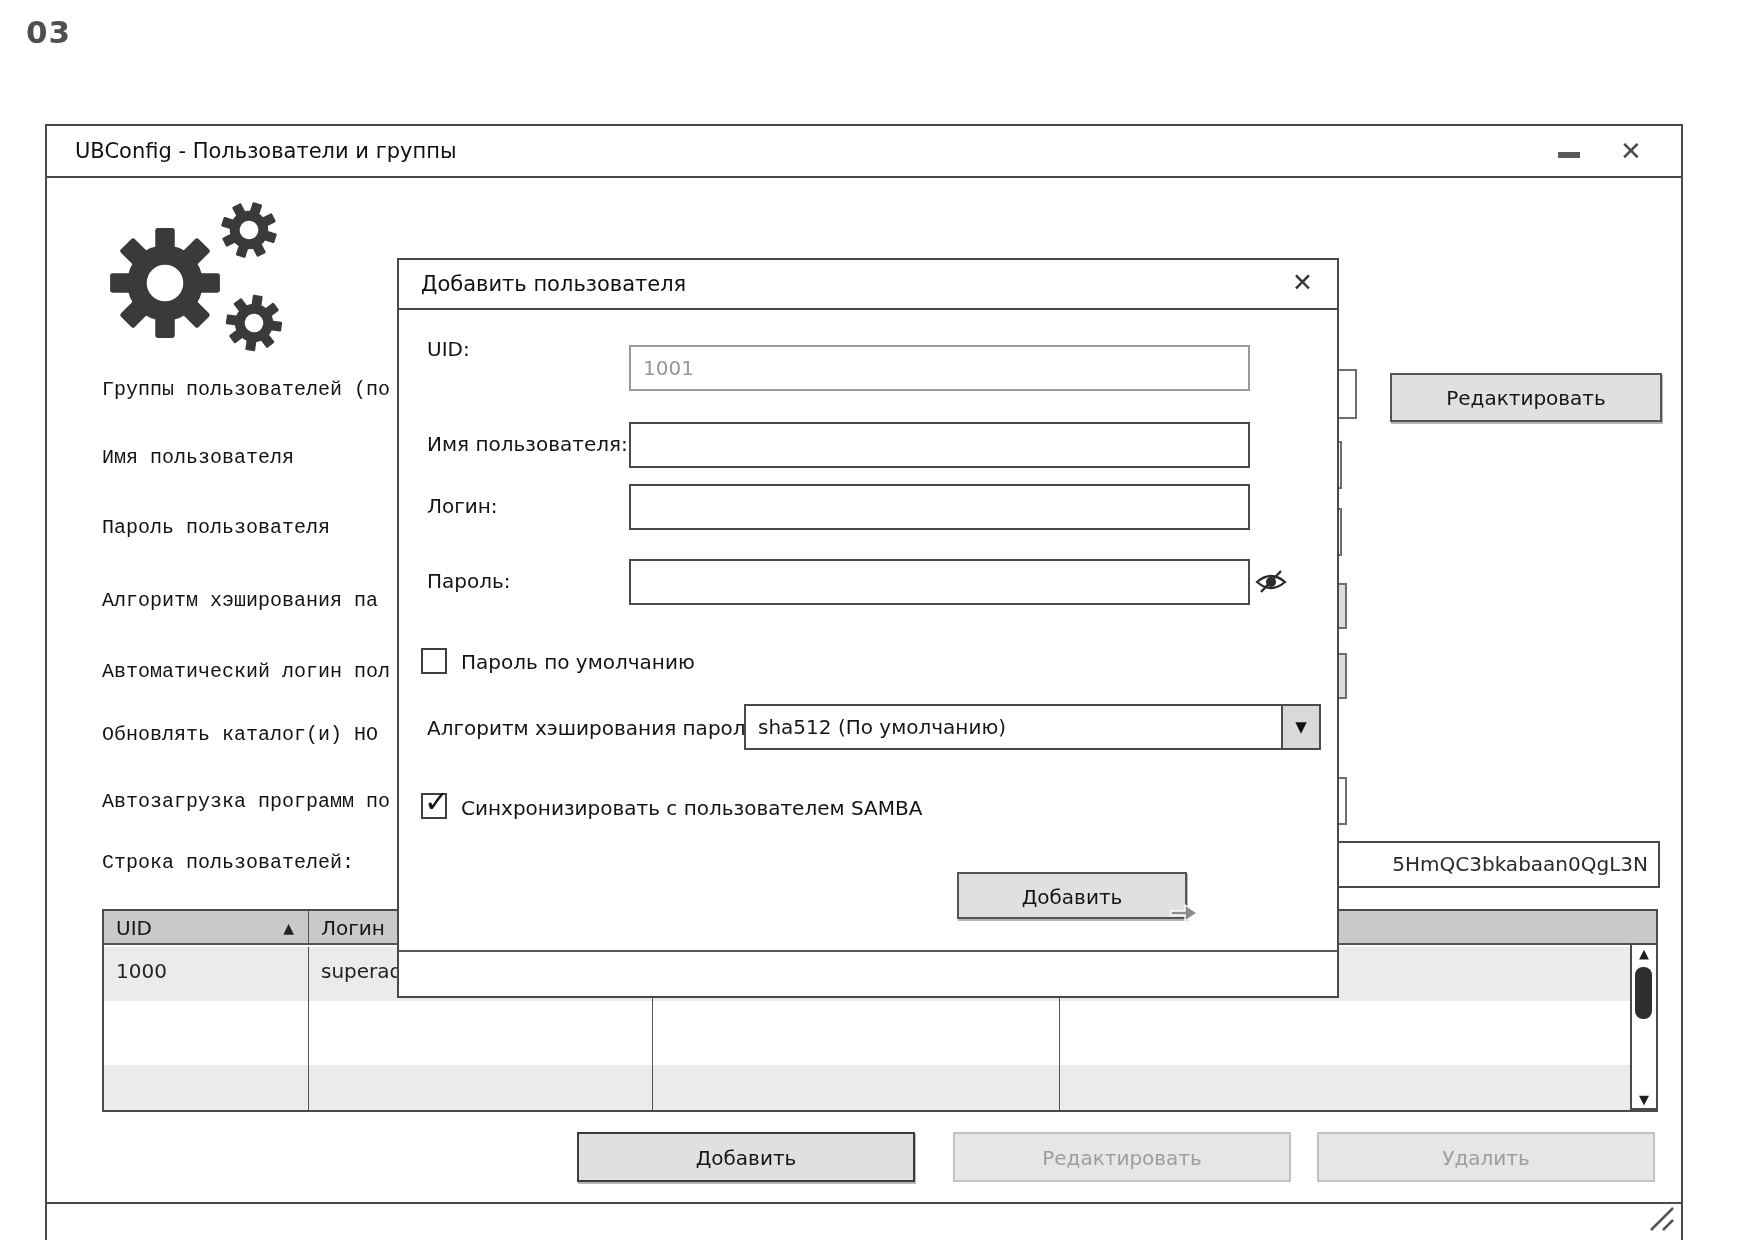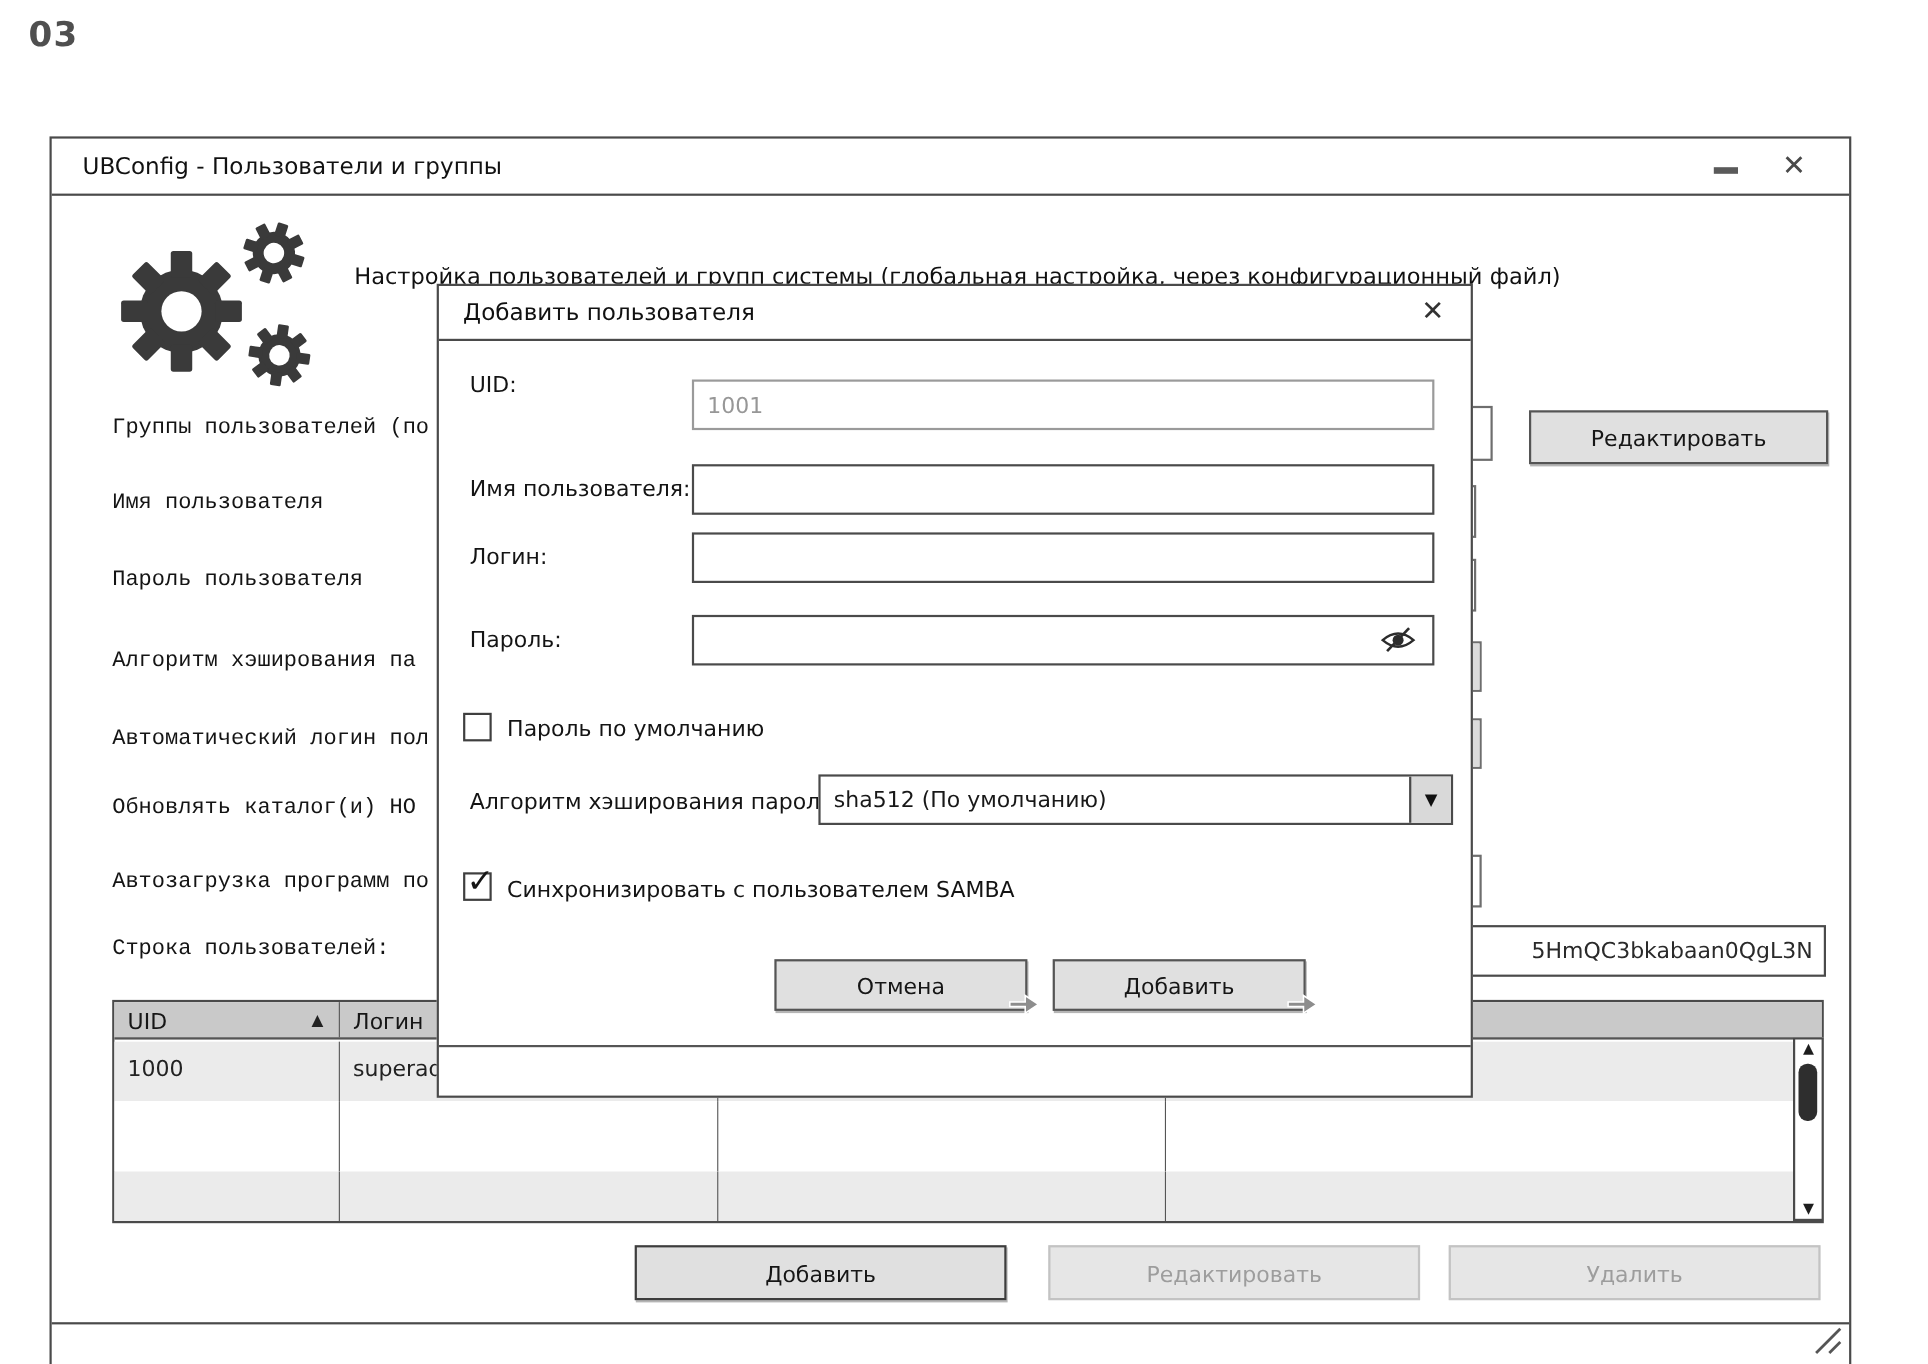--- a/index.html
+++ b/index.html
@@ -46,21 +46,21 @@
   .vscroll .sb-down { position:absolute; bottom:1px; left:0; right:0; text-align:center; font-size:13px; color:#1e1e1e; }
 
   .statusbar-line { left:0px; bottom:51px; width:100%; height:0; border-top:2px solid #4a4a4a; }
 
   
   .dialog { left:397px; top:258px; width:942px; height:740px; border:2px solid #4a4a4a; background:#fff; z-index:10; }
   .dialog-titlebar { position:absolute; left:0; top:0; right:0; height:50px; border-bottom:2px solid #4a4a4a; }
   .dialog-titlebar .dtitle { position:absolute; left:22px; top:12px; font-size:21px; color:#111; }
   .dialog-close { position:absolute; right:24px; top:8px; font-size:25px; color:#333; font-weight:bold; cursor:default; }
   .dlabel { position:absolute; left:28px; font-size:20px; color:#141414; white-space:nowrap; }
-  .dinput { position:absolute; left:230px; width:675px; height:46px; border:2px solid #4a4a4a; background:#fff; font-size:20px; font-family:"DejaVu Sans",sans-serif; padding:0 40px 0 12px; color:#222; }
+  .dinput { position:absolute; left:230px; width:621px; height:46px; border:2px solid #4a4a4a; background:#fff; font-size:20px; font-family:"DejaVu Sans",sans-serif; padding:0 40px 0 12px; color:#222; }
   .dinput-uid { border:2px solid #9a9a9a; color:#979797; }
   .eye-wrap { position:absolute; left:855px; top:308px; width:34px; height:28px; }
   .chk { position:absolute; width:26px; height:26px; border:2px solid #3f3f3f; background:#fff; }
   .chk .tick { position:absolute; left:1px; top:-11px; font-size:30px; font-weight:bold; color:#161616; }
   .combo { position:absolute; left:345px; top:444px; width:577px; height:46px; border:2px solid #4a4a4a; background:#fff; }
   .combo .combo-val { position:absolute; left:12px; top:9px; font-size:20px; color:#181818; white-space:nowrap; }
   .combo .combo-btn { position:absolute; right:0; top:0; bottom:0; width:38px; background:#d9d9d9; border-left:2px solid #4a4a4a; text-align:center; }
   .combo .combo-btn span { font-size:15px; color:#111; line-height:42px; }
   .dbtn { position:absolute; top:612px; width:230px; height:47px; }
   .dbtn .cursor-wrap { position:absolute; right:-14px; bottom:-12px; }
@@ -102,21 +102,20 @@
             </g>
             <circle r="15" fill="#ffffff"></circle>
           </g>
         </defs>
         <use href="#gear" transform="translate(63,95) scale(1.22)"></use>
         <use href="#gear" transform="translate(147,42) scale(0.62) rotate(18)"></use>
         <use href="#gear" transform="translate(152,135) scale(0.62) rotate(8)"></use>
       </svg>
     </div>
 
-    <div class="abs header-desc">Настройка пользователей и групп системы (глобальная настройка, через конфигурационный файл)</div>
 
     <div class="abs form-label" style="top:252px;">Группы пользователей (по</div>
     <div class="abs form-label" style="top:320px;">Имя пользователя</div>
     <div class="abs form-label" style="top:390px;">Пароль пользователя</div>
     <div class="abs form-label" style="top:463px;">Алгоритм хэширования па</div>
     <div class="abs form-label" style="top:534px;">Автоматический логин пол</div>
     <div class="abs form-label" style="top:597px;">Обновлять каталог(и) HO</div>
     <div class="abs form-label" style="top:664px;">Автозагрузка программ по</div>
     <div class="abs form-label" style="top:725px;">Строка пользователей:</div>
 
@@ -214,28 +213,20 @@
     <div class="combo">
       <span class="combo-val">sha512 (По умолчанию)</span>
       <span class="combo-btn"><span>▼</span></span>
     </div>
 
     <div class="chk" style="left:22px; top:533px;">
       <span class="tick">✓</span>
     </div>
     <div class="dlabel" style="left:62px; top:536px;">Синхронизировать с пользователем SAMBA</div>
 
-    <div class="btn dbtn" style="left:305px; padding-top:11px;">
-      <span>Отмена</span>
-      <span class="cursor-wrap">
-        <svg width="30" height="22" viewBox="0 0 30 22">
-          <path d="M2 9 L16 9 L16 3 L28 11 L16 19 L16 13 L2 13 Z" fill="#8d8d8d" stroke="#ffffff" stroke-width="1.4"></path>
-        </svg>
-      </span>
-    </div>
     <div class="btn dbtn" style="left:558px; padding-top:11px;">
       <span>Добавить</span>
       <span class="cursor-wrap">
         <svg width="30" height="22" viewBox="0 0 30 22">
           <path d="M2 9 L16 9 L16 3 L28 11 L16 19 L16 13 L2 13 Z" fill="#8d8d8d" stroke="#ffffff" stroke-width="1.4"></path>
         </svg>
       </span>
     </div>
 
     <div class="dialog-footer-line"></div>

